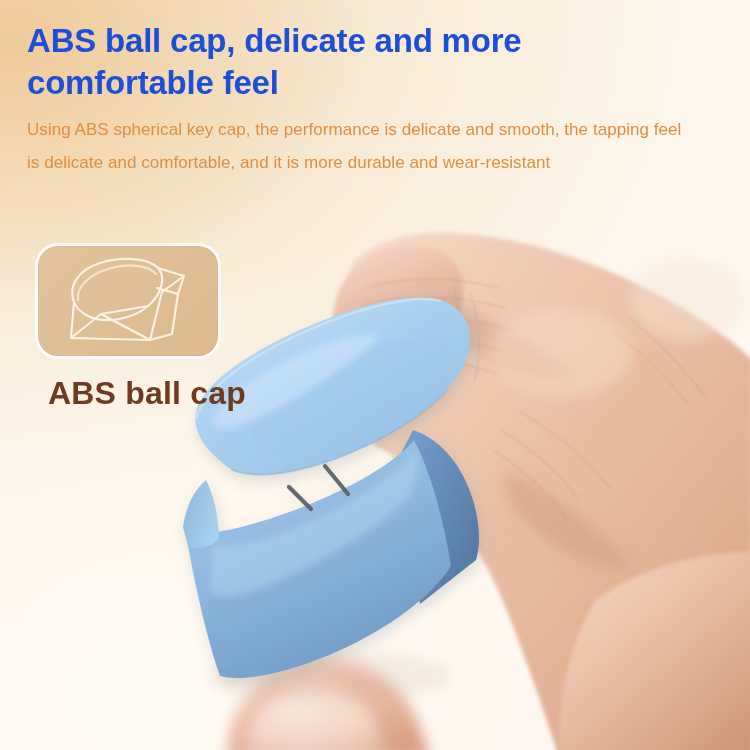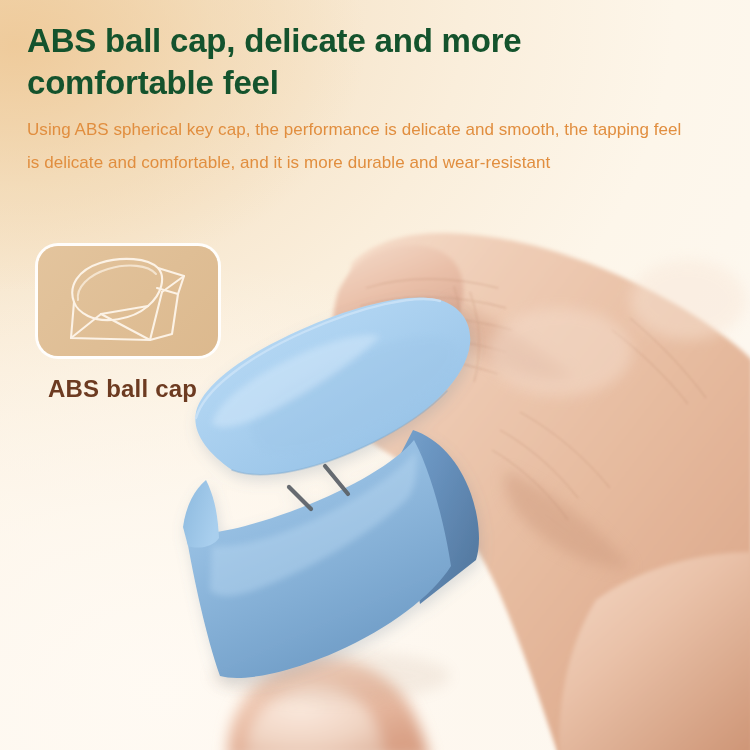--- a/index.html
+++ b/index.html
@@ -50,21 +50,21 @@
     left: 27px;
     top: 20px;
     width: 660px;
     z-index: 6;
   }
   .headline {
     font-size: 33px;
     line-height: 42px;
     font-weight: 700;
     letter-spacing: -0.2px;
-    color: #14532d;
+    color: #1d4ed8;
     margin: 0 0 9px 0;
     max-width: 640px;
   }
   .subcopy {
     font-size: 17px;
     line-height: 33px;
     font-weight: 400;
     letter-spacing: 0.05px;
     color: #e18e3f;
     margin: 0;
@@ -83,21 +83,21 @@
     width: 180px;
     height: 110px;
     border-radius: 20px;
     background: linear-gradient(135deg, #e3c49d 0%, #dfbe95 55%, #dcb98e 100%);
     box-shadow: 0 0 0 3px rgba(255,255,255,0.92);
     overflow: hidden;
   }
   .badge svg { display:block; position:absolute; left:0; top:0; }
   .badge-label {
     margin-top: 19px;
-    font-size: 24px;
+    font-size: 32px;
     font-weight: 700;
     letter-spacing: 0.2px;
     color: #6d3b21;
     padding-left: 10px;
   }
 
   
   .keycap-layer {
     position: absolute;
     inset: 0;

